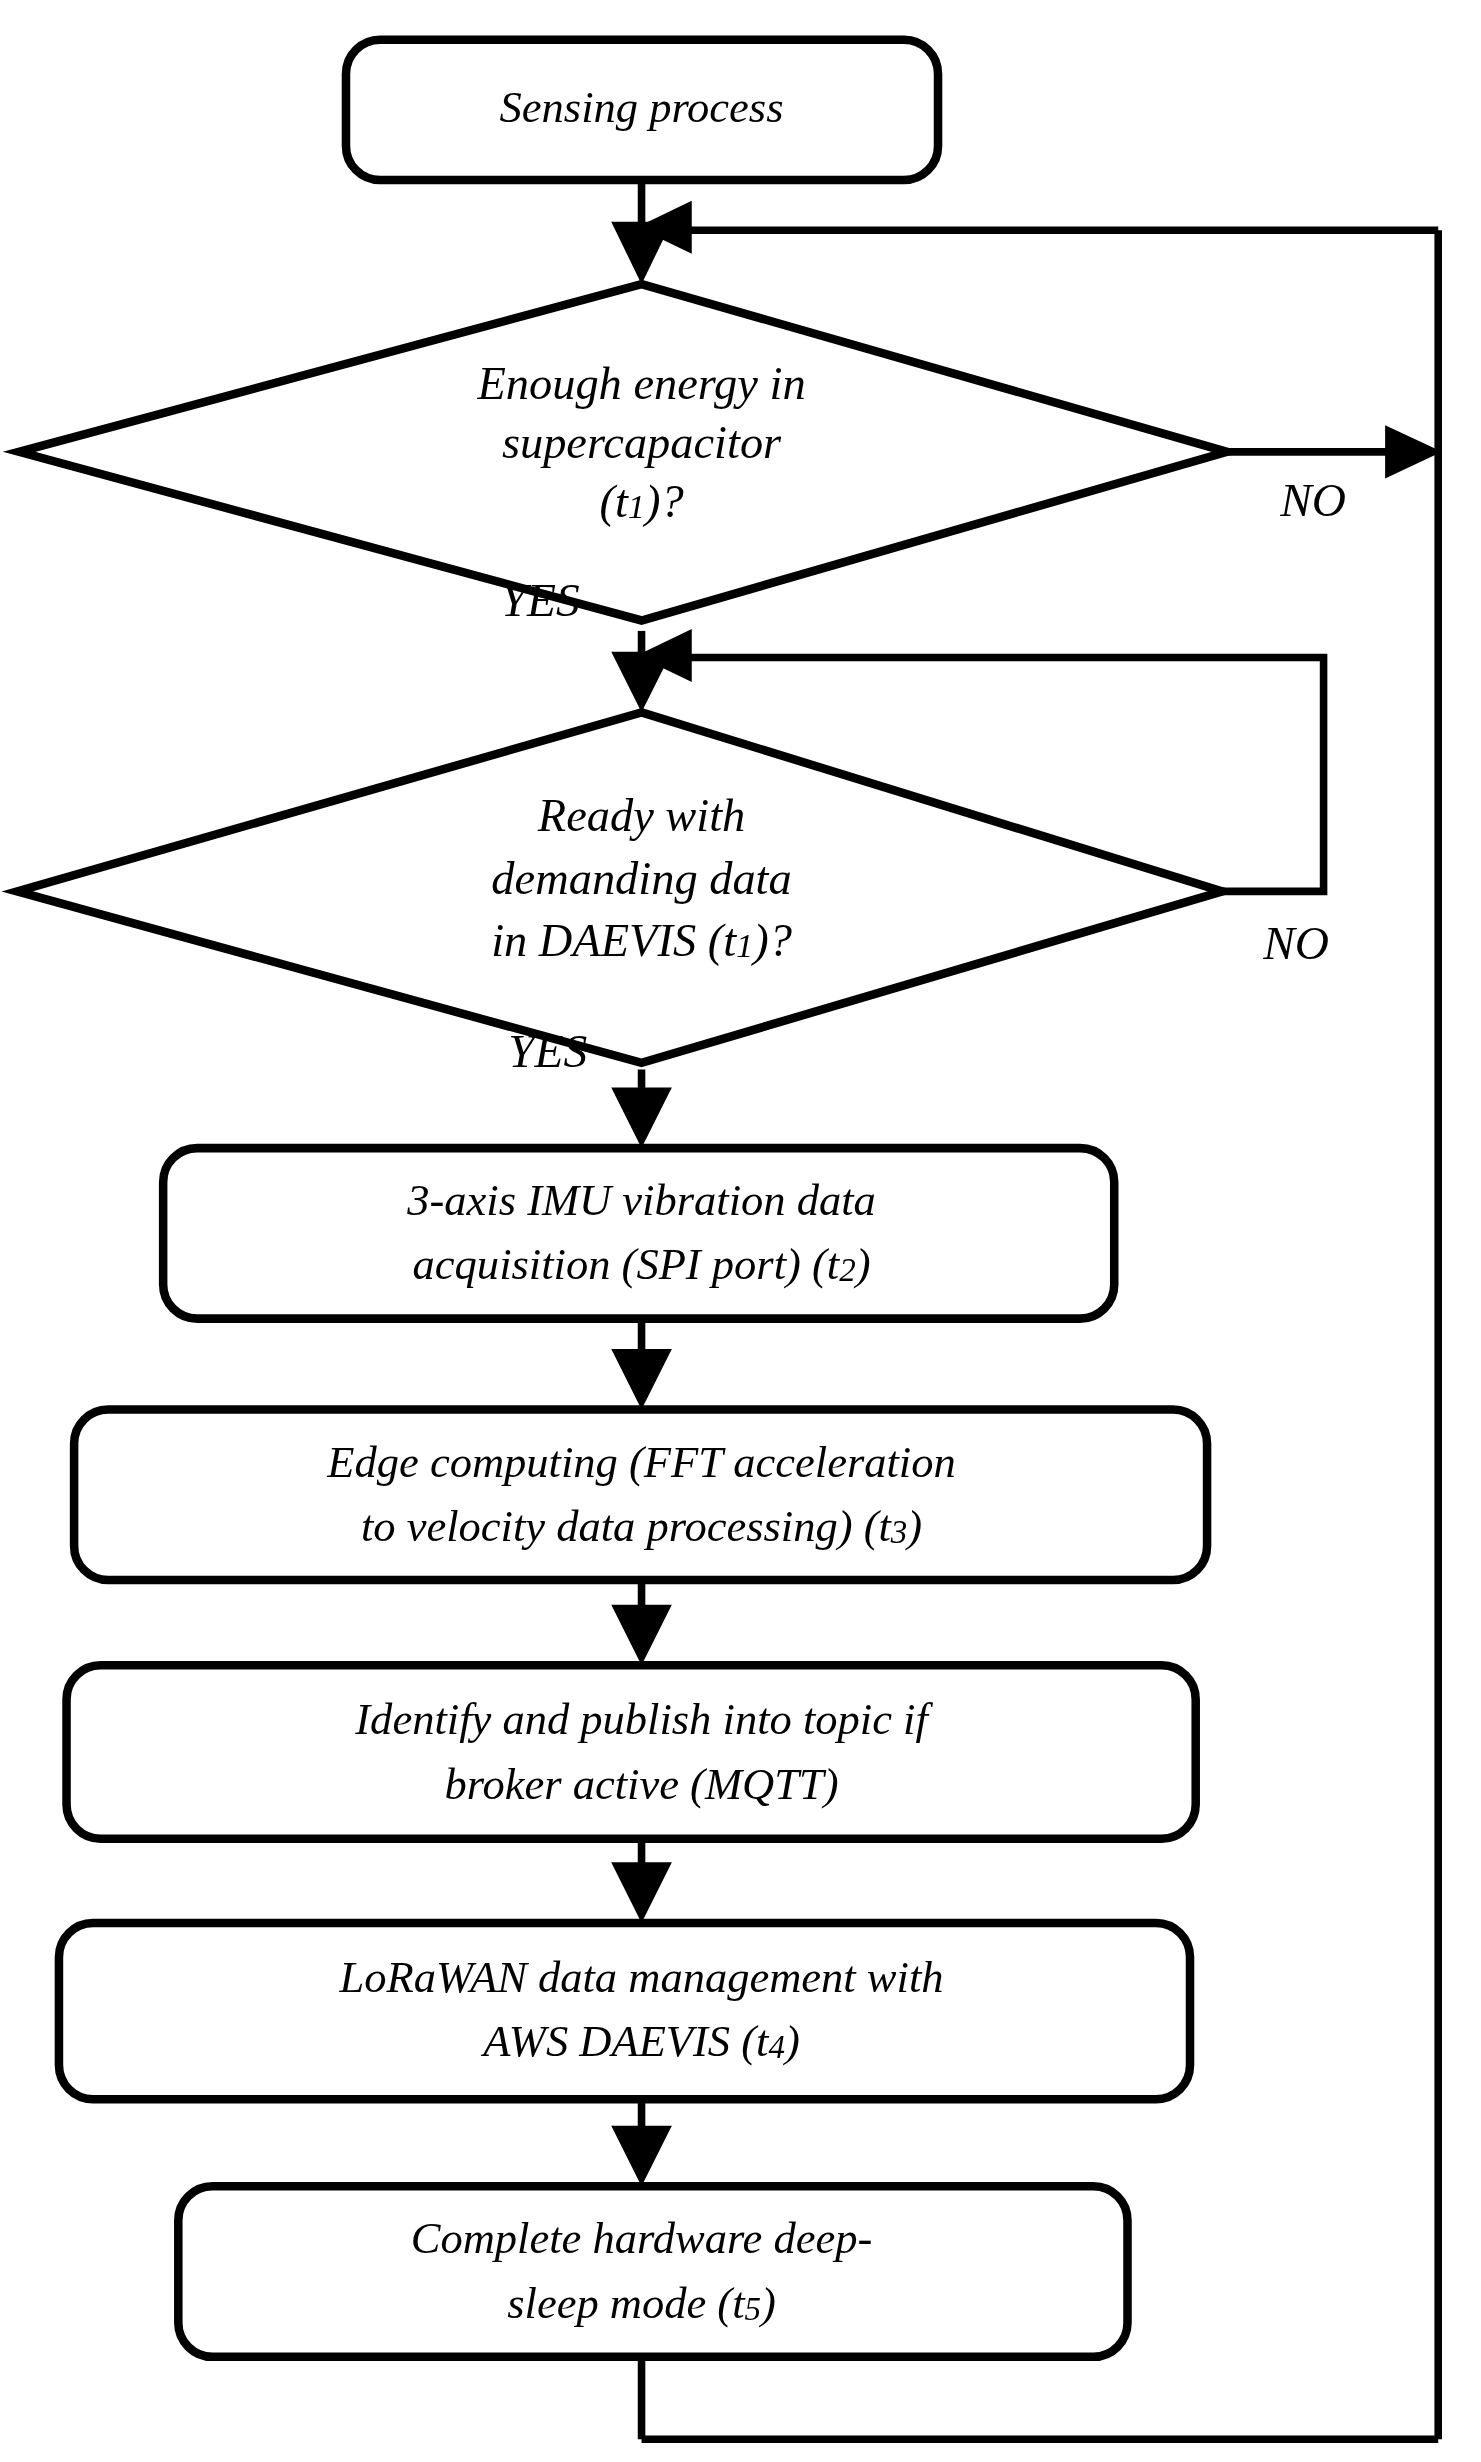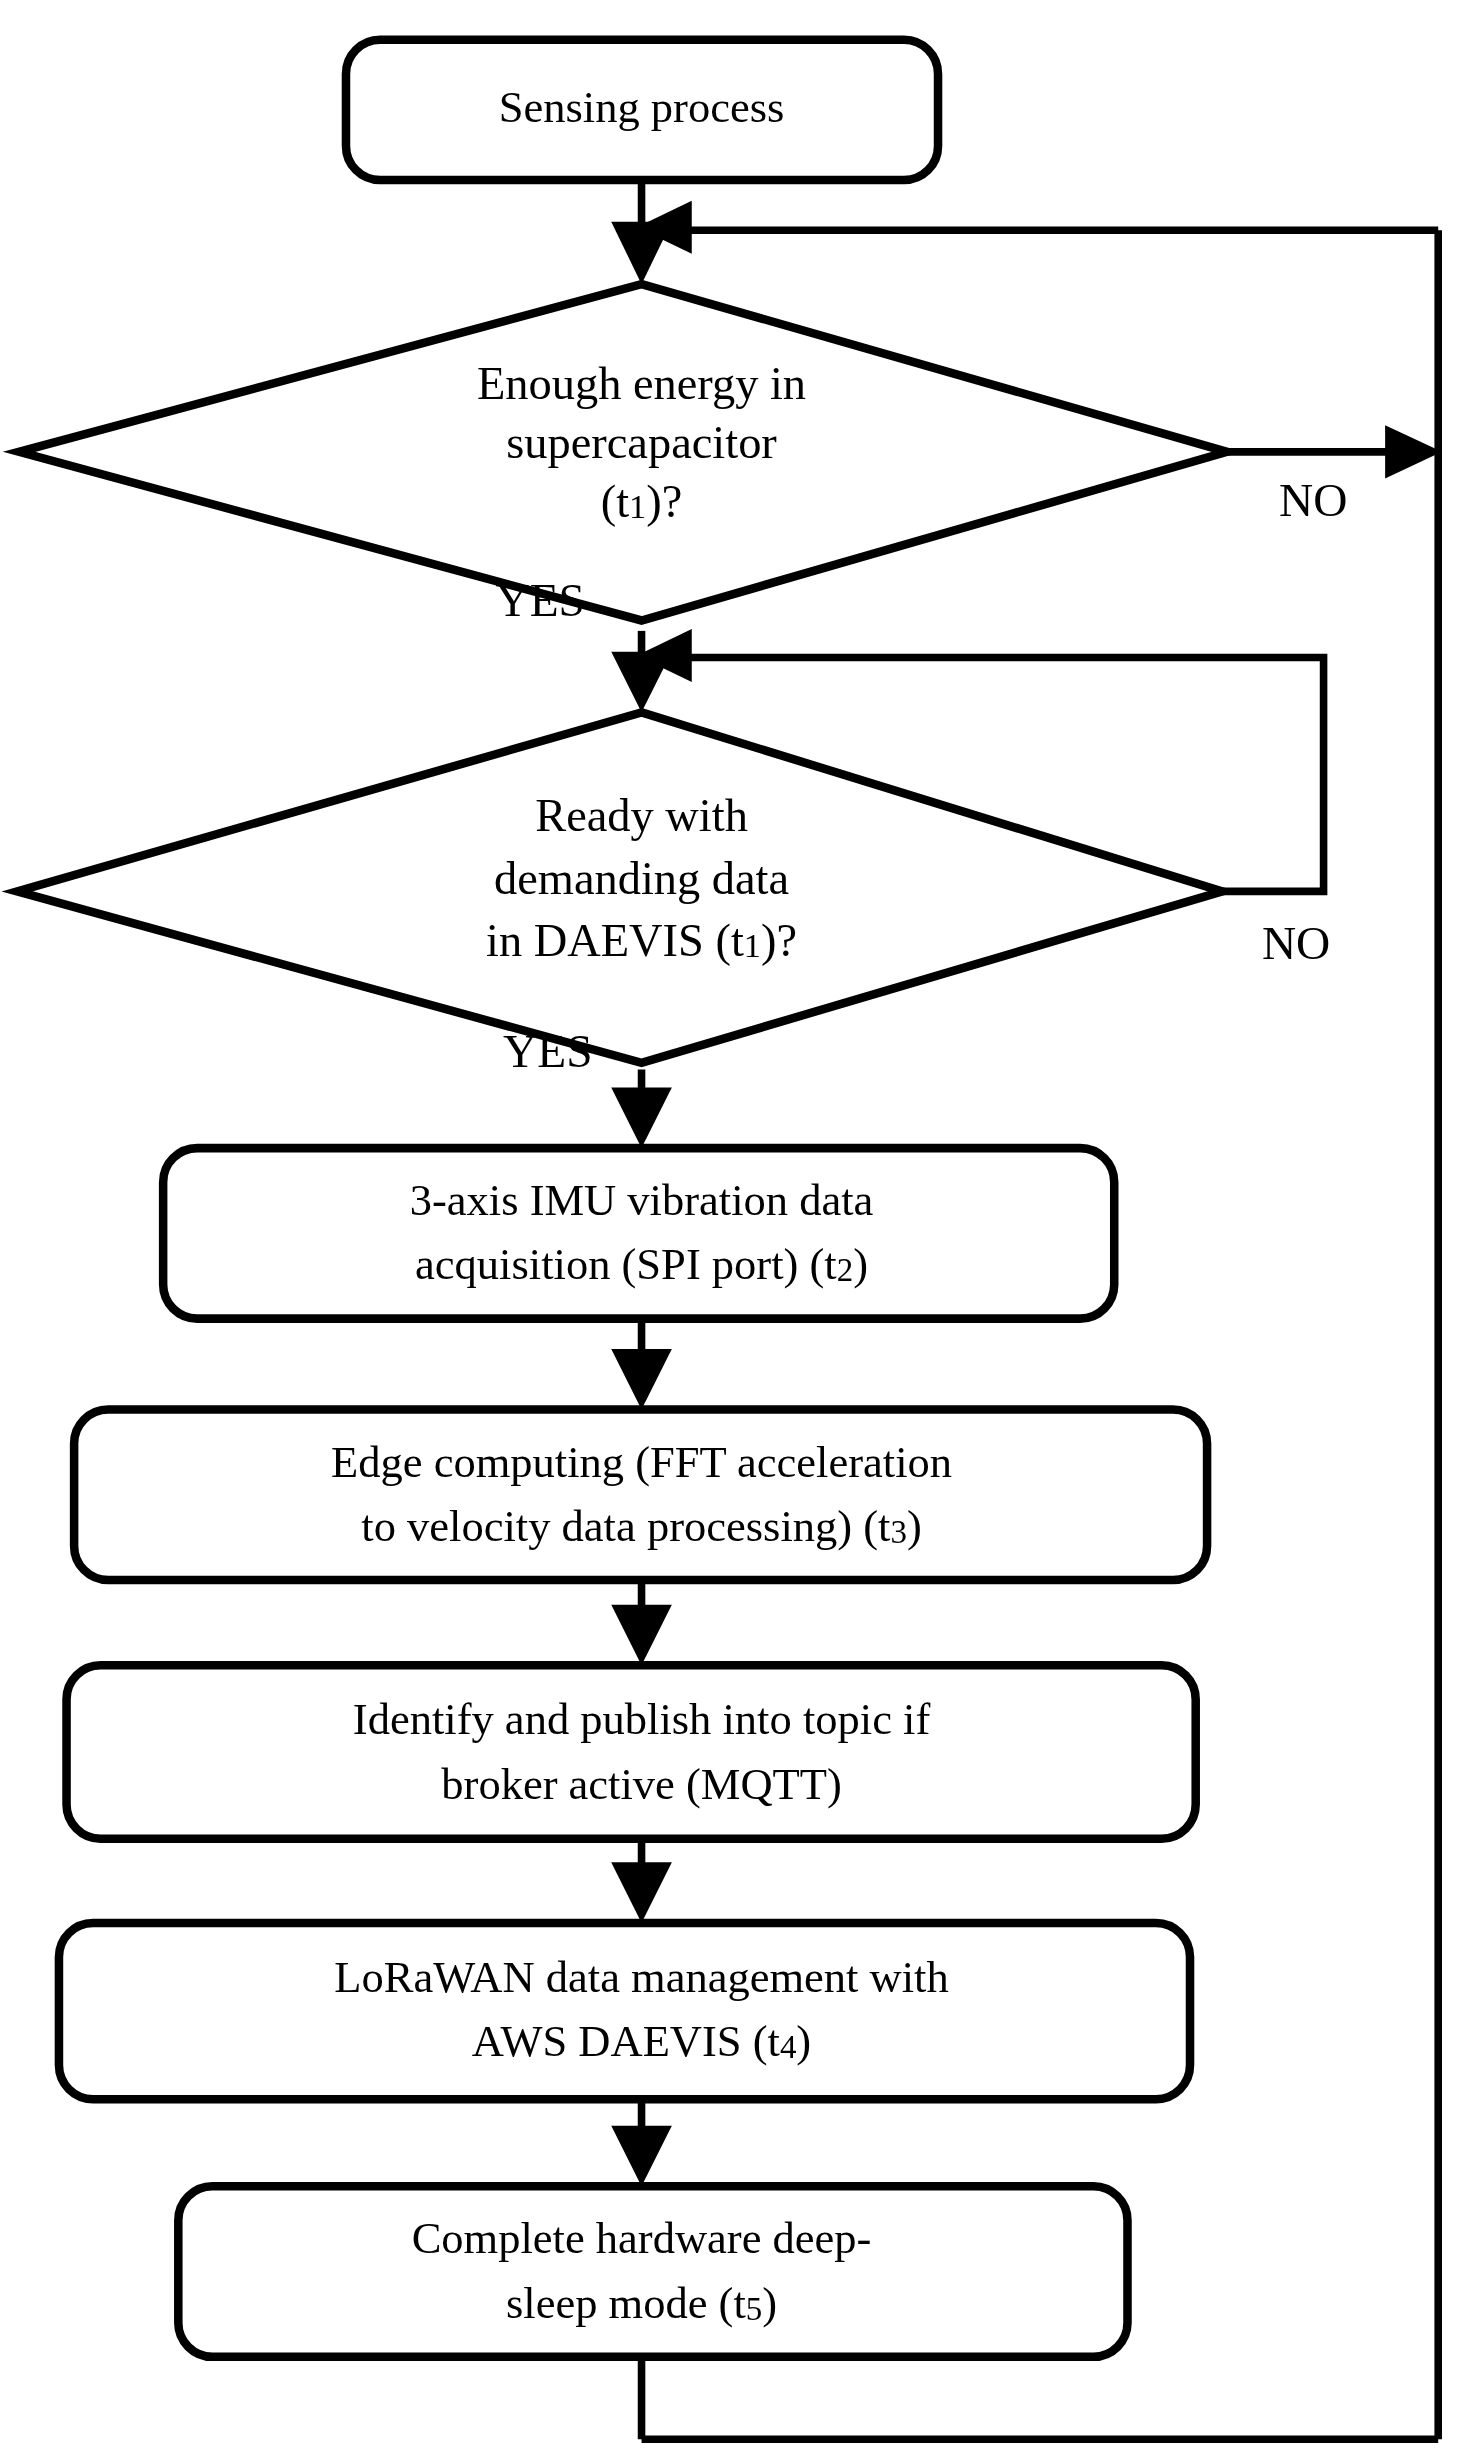--- a/index.html
+++ b/index.html
@@ -11,20 +11,21 @@
     width: 1482px;
     height: 2462px;
     font-family: "Liberation Serif", "DejaVu Serif", serif;
     overflow: hidden;
   }
   #flowchart-root {
     position: relative;
     width: 1482px;
     height: 2462px;
     background: #ffffff;
+    font-style: italic;
   }
   svg#flow-svg {
     position: absolute;
     top: 0;
     left: 0;
     width: 1482px;
     height: 2462px;
     display: block;
   }
   .node-shape {

